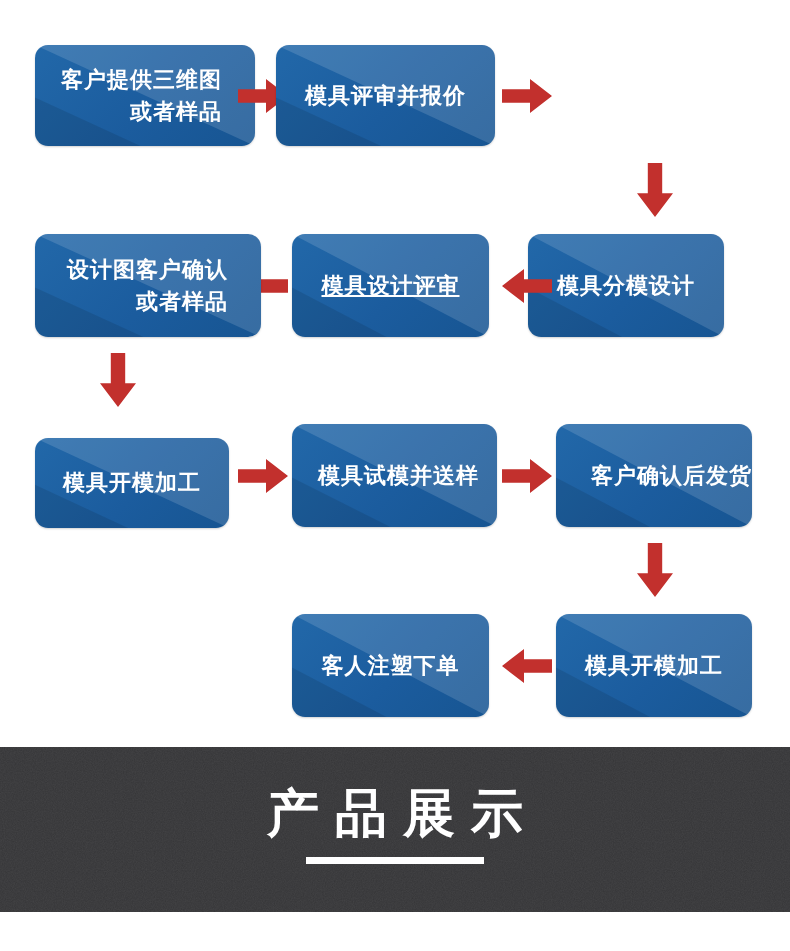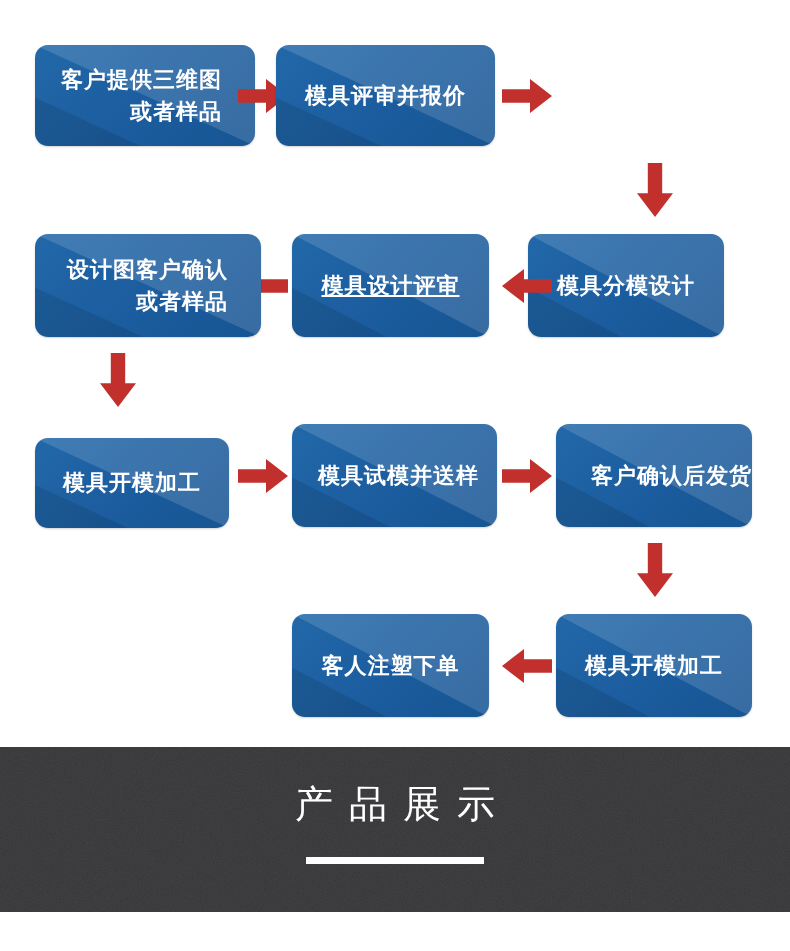--- a/index.html
+++ b/index.html
@@ -86,22 +86,22 @@
     width: 100%; height: 100%;
     opacity: 0.35;
   }
   .banner .title {
     position: absolute;
     top: 32px;
     left: 0;
     width: 100%;
     text-align: center;
     color: #ffffff;
-    font-size: 38px;
-    font-weight: normal;
+    font-size: 52px;
+    font-weight: bold;
     letter-spacing: 16px;
     padding-left: 16px;
     box-sizing: border-box;
   }
   .banner .underline {
     position: absolute;
     top: 110px;
     left: 306px;
     width: 178px;
     height: 7px;

